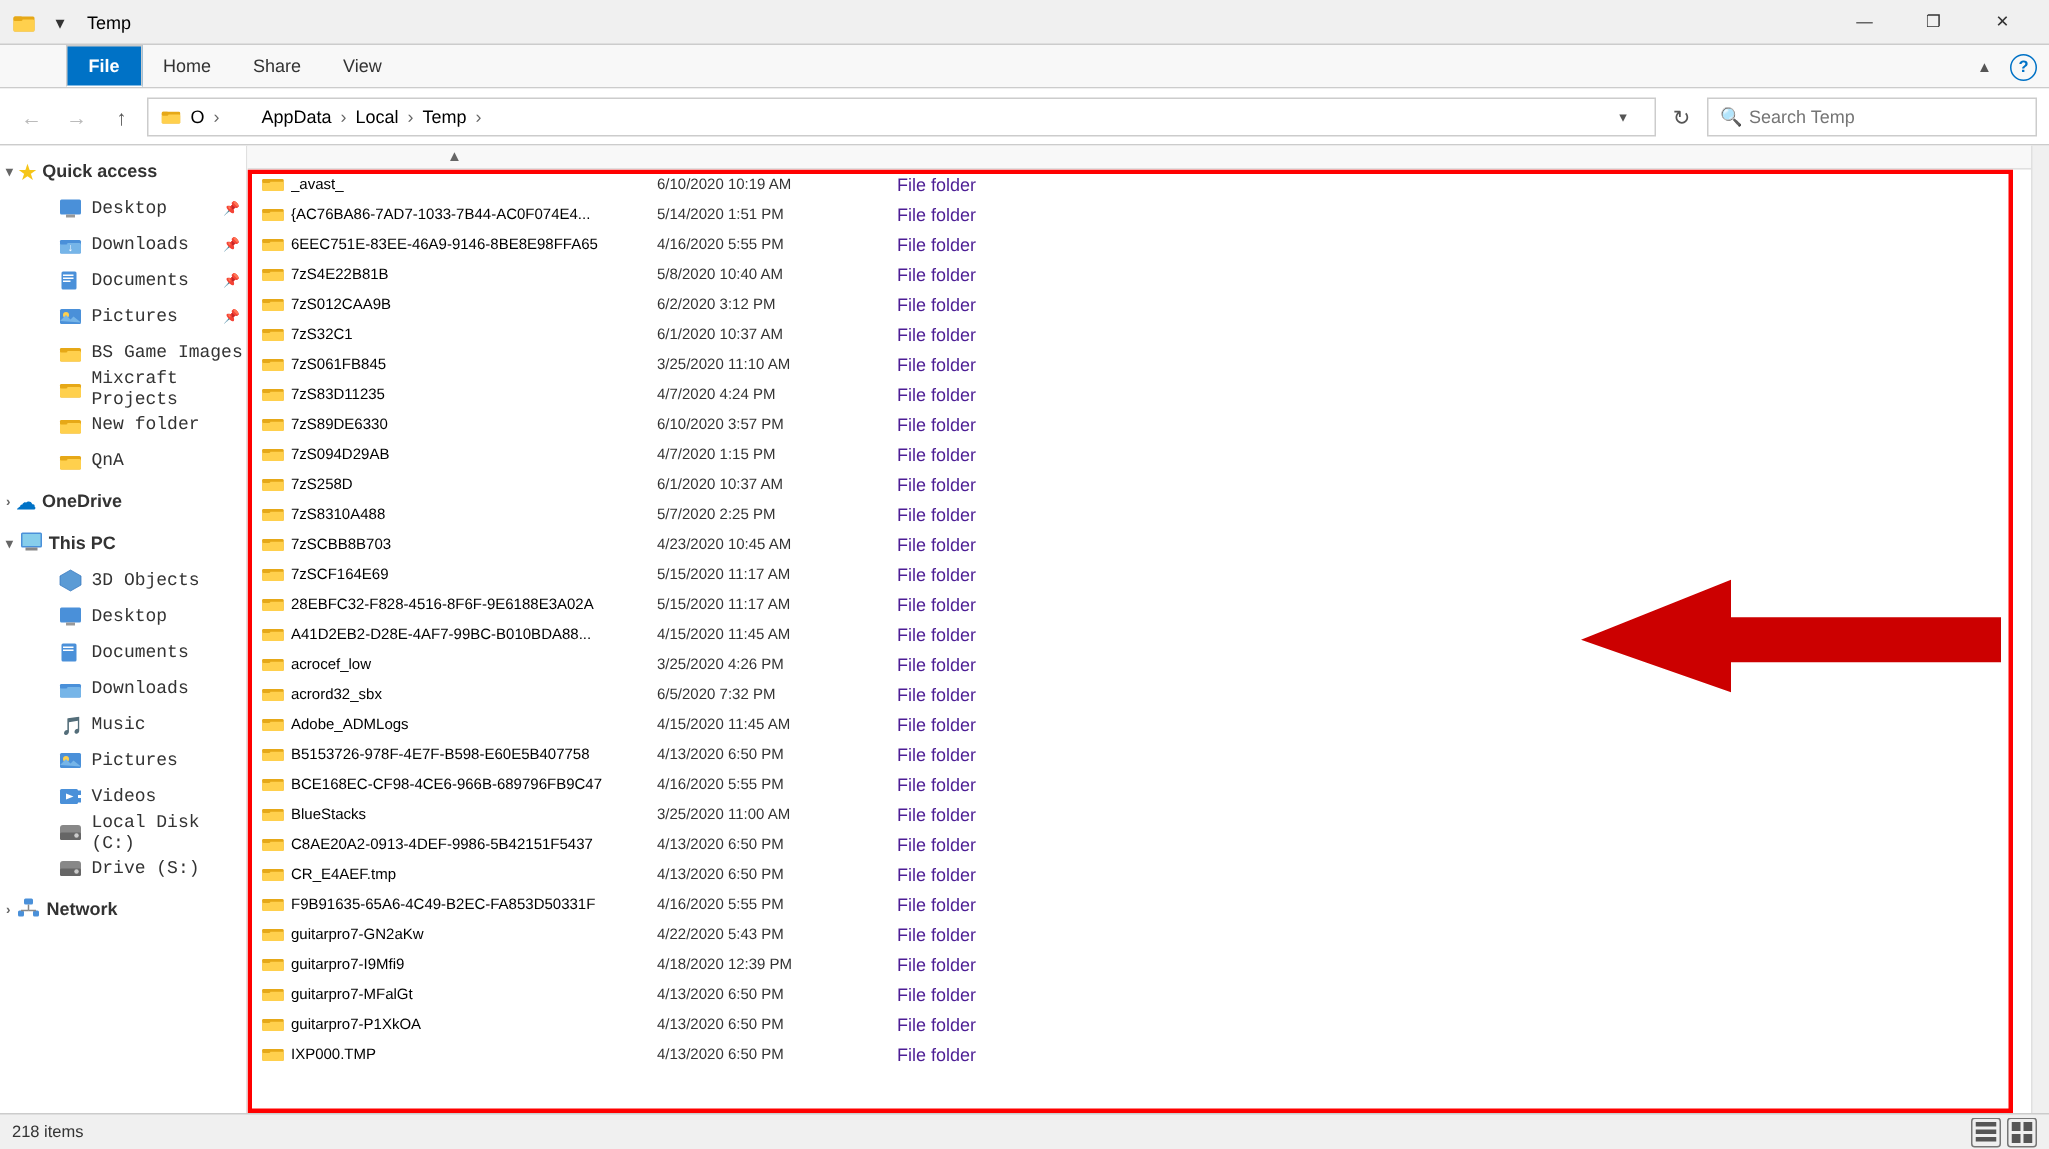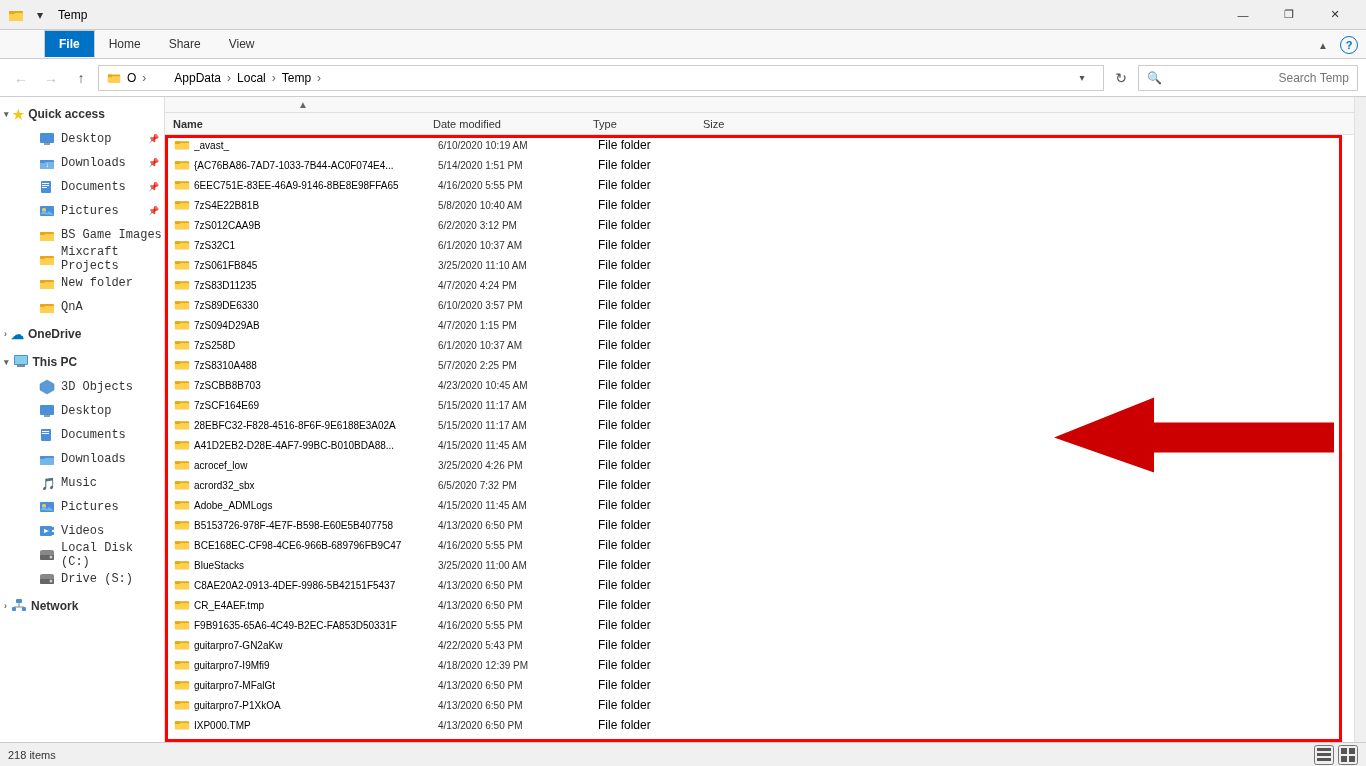--- a/index.html
+++ b/index.html
@@ -53,21 +53,21 @@
     .col-type { width: 110px; font-size: 11px; color: #333; cursor: pointer; }
     .col-size { width: 80px; font-size: 11px; color: #333; cursor: pointer; }
     .file-list { flex: 1; overflow-y: auto; position: relative; }
     .file-list::-webkit-scrollbar { width: 8px; }
     .file-list::-webkit-scrollbar-thumb { background: #ccc; border-radius: 4px; }
     .file-row { display: flex; align-items: center; height: 20px; padding-left: 8px; cursor: pointer; border: 1px solid transparent; }
     .file-icon { width: 16px; height: 16px; flex-shrink: 0; margin-right: 4px; }
     .folder-icon-svg { width: 16px; height: 14px; }
     .file-name { width: 244px; font-size: 10px; overflow: hidden; text-overflow: ellipsis; white-space: nowrap; }
     .file-date { width: 160px; font-size: 10px; color: #333; }
-    .file-type { width: 110px; font-size: 12px; color: #000000; }
+    .file-type { width: 110px; font-size: 12px; color: #4c1d95; }
     .file-size { width: 80px; font-size: 12px; color: #333; }
 
     
     .file-list-wrapper { position: relative; flex: 1; overflow: hidden; display: flex; flex-direction: column; }
     .red-border-overlay { position: absolute; top: 0; left: 0; right: 12px; bottom: 0; border: 3px solid red; pointer-events: none; z-index: 10; }
 
     
     .red-arrow { position: absolute; right: 30px; top: 50%; transform: translateY(-50%); z-index: 20; pointer-events: none; }
 
     
@@ -130,21 +130,21 @@
     <span style="cursor:pointer; padding:0 2px;">Local</span>
     <span class="breadcrumb-sep">›</span>
     <span style="cursor:pointer; padding:0 2px;">Temp</span>
     <span class="breadcrumb-sep">›</span>
     <div style="flex:1"></div>
     <button class="nav-btn" style="font-size:10px;">▾</button>
   </div>
   <button class="refresh-btn">↻</button>
   <div class="search-box">
     <span style="color:#999; font-size:12px;">🔍</span>
-    <input type="text" style="font-size: 12px; text-align: right;" placeholder="Search Temp">
+    <input type="text" style="font-size: 12px;" placeholder="Search Temp">
   </div>
 </div>
 
 <div class="main">
 
   <div class="sidebar">
 
     <div class="sidebar-section">
       <div class="sidebar-section-header">
         <span class="chevron">▾</span>
@@ -360,34 +360,20 @@
     </div>
 
   </div>
 
   <div class="content">
 
     <div style="height:16px; background:#f8f8f8; display:flex; align-items:center; padding-left:8px; border-bottom:1px solid #e0e0e0; flex-shrink:0;">
       <div style="width:260px; font-size:10px; color:#666; text-align:center;">▲</div>
     </div>
 
-    <div class="content-header">
-      <div class="col-name">
-        <span>Name</span>
-      </div>
-      <div class="col-date">
-        <span>Date modified</span>
-      </div>
-      <div class="col-type">
-        <span>Type</span>
-      </div>
-      <div class="col-size">
-        <span>Size</span>
-      </div>
-    </div>
 
     <div class="file-list-wrapper" style="position:relative;">
       <div class="red-border-overlay"></div>
 
       <div class="red-arrow" style="position:absolute; right:20px; top:50%; transform:translateY(-50%); z-index:20; pointer-events:none;">
         <svg width="280" height="90" viewBox="0 0 280 90">
 
           <polygon points="0,45 100,5 100,30 280,30 280,60 100,60 100,80" fill="#cc0000"></polygon>
         </svg>
       </div>

